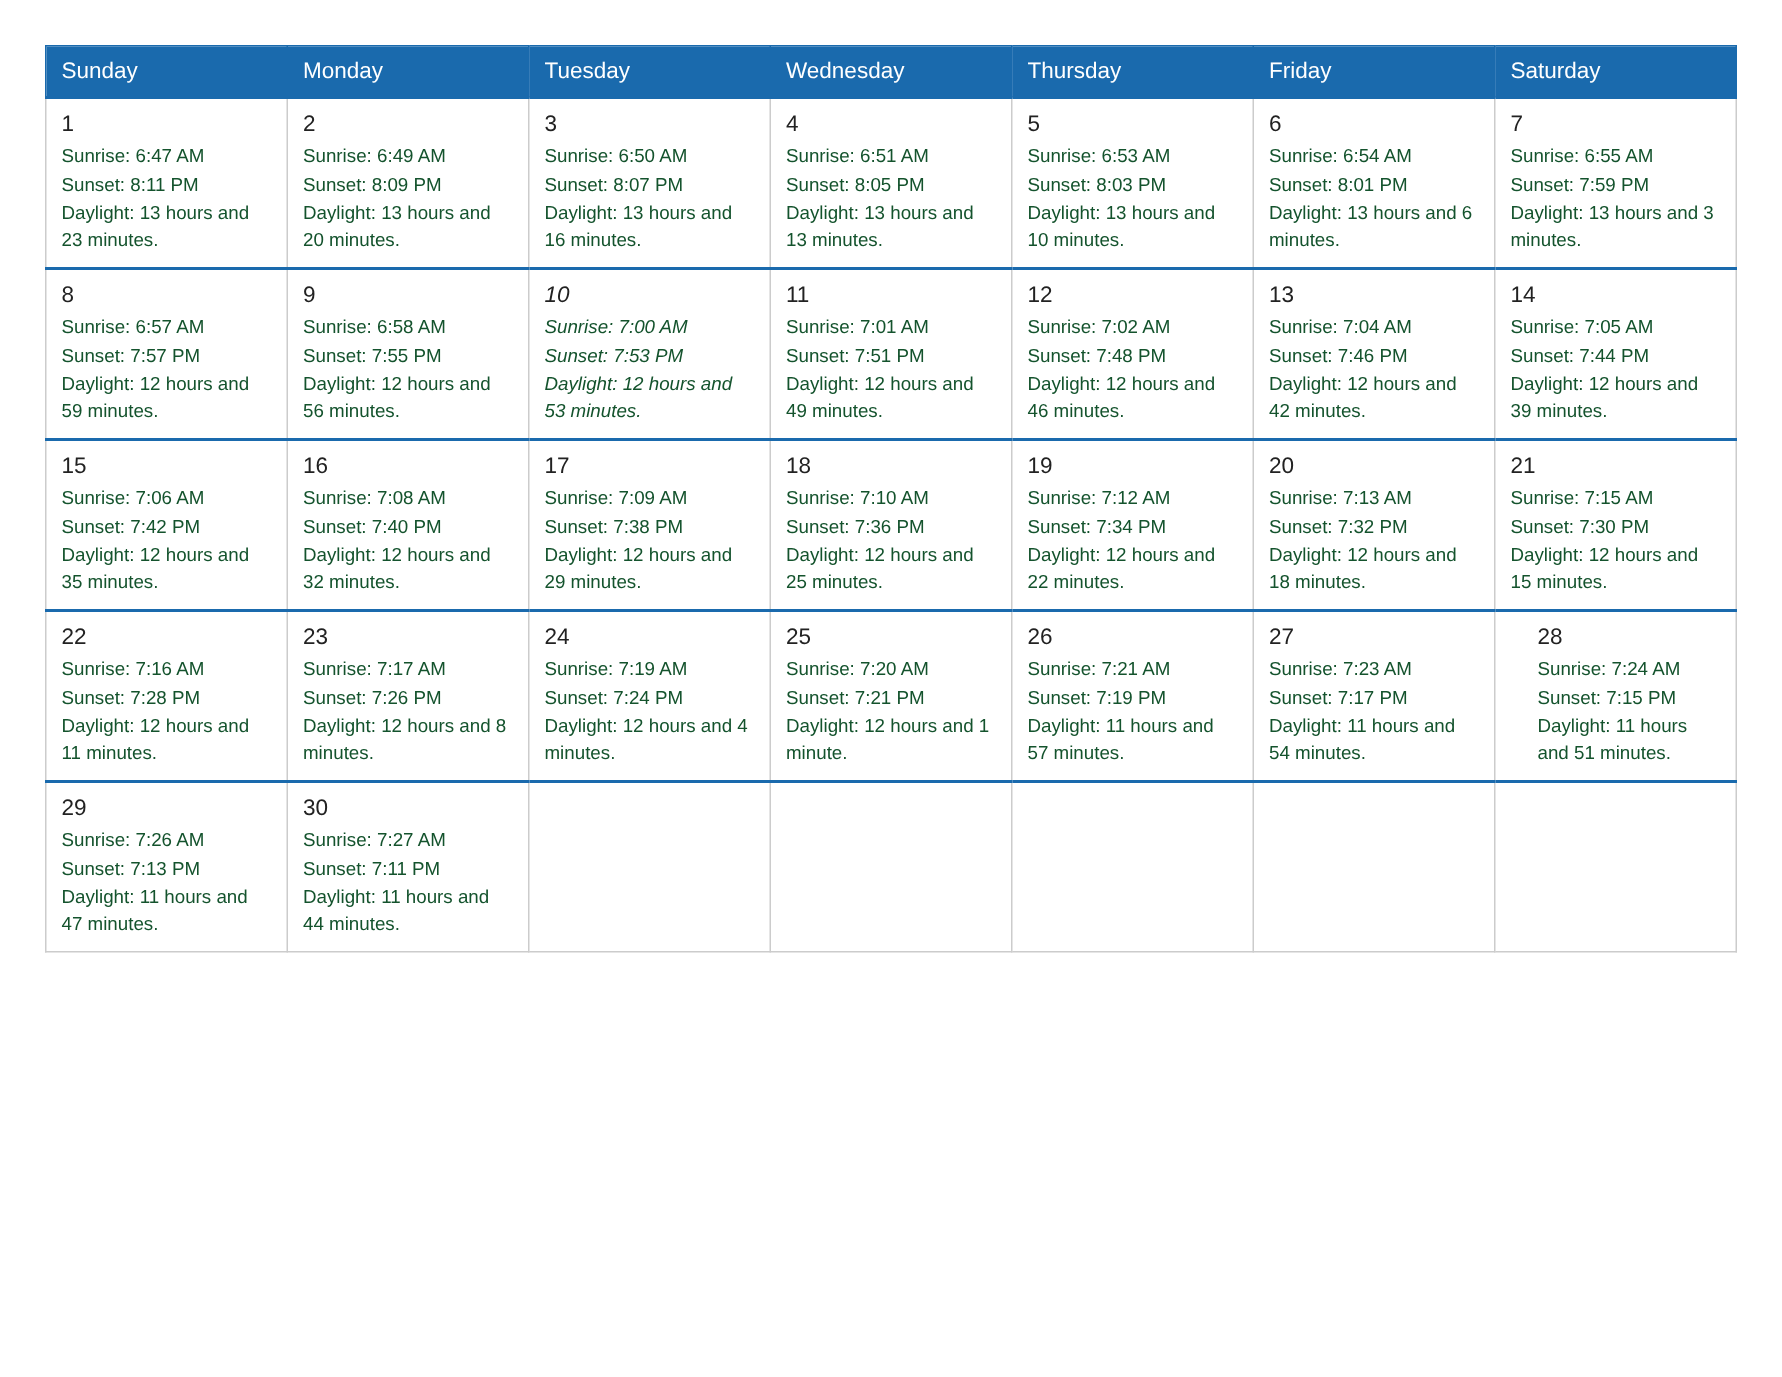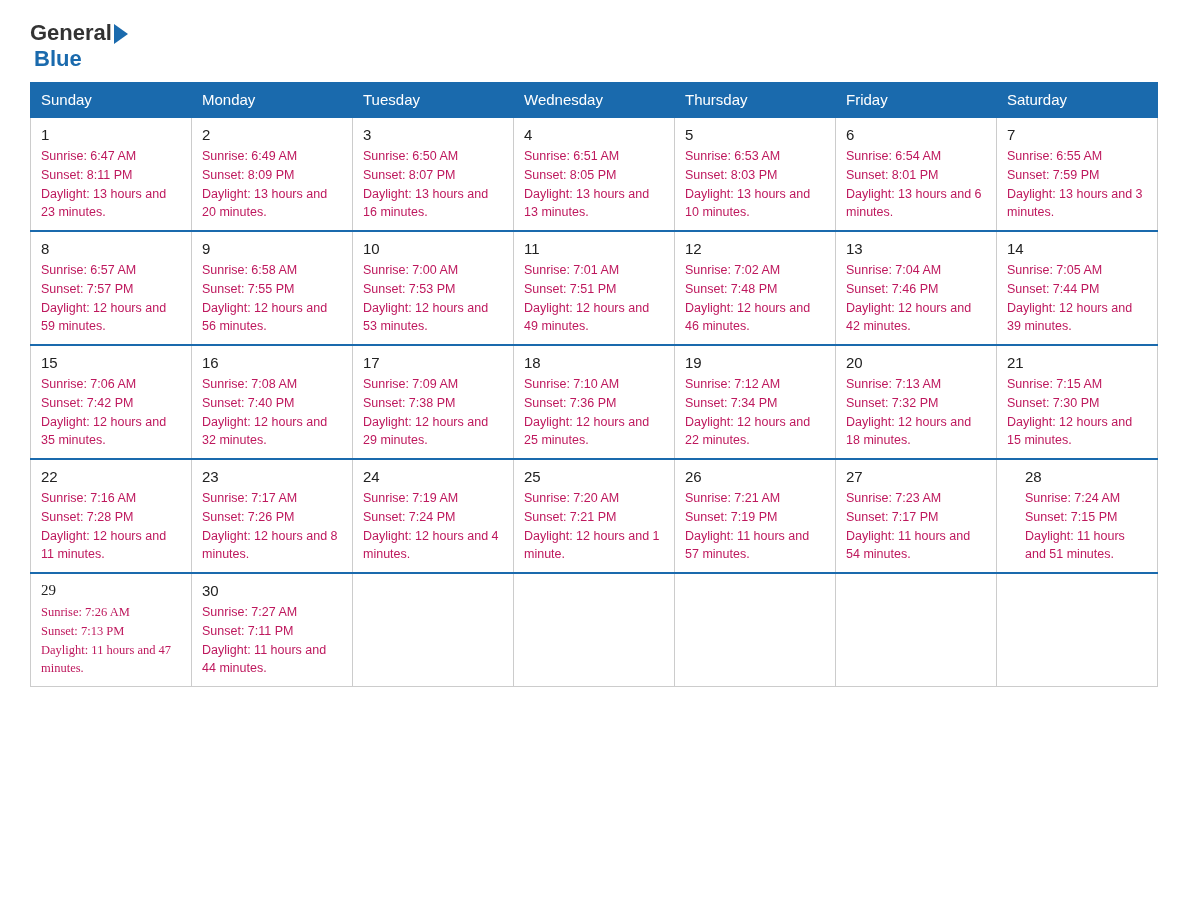--- a/index.html
+++ b/index.html
@@ -81,21 +81,21 @@
       min-height: 100px;
     }
     .day-number {
       font-size: 15px;
       color: #222;
       font-weight: normal;
       margin-bottom: 4px;
     }
     .day-info {
       font-size: 12.5px;
-      color: #be185d;
+      color: #14532d;
       line-height: 1.5;
     }
     .calendar tr td {
       border-top: 2px solid #1a6aad;
     }
     .calendar tbody tr:not(:first-child) td {
       border-top: 1px solid #ccc;
     }
     .calendar tbody tr:first-child td {
       border-top: 2px solid #1a6aad;
@@ -104,27 +104,20 @@
       background: #fff;
     }
     .row-divider td {
       border-top: 2px solid #1a6aad !important;
     }
   </style>
 </head>
 <body>
 
 <div class="header">
-  <div class="logo">
-    <div class="logo-top">
-      <span class="logo-text-general">General</span>
-      <div class="logo-arrow"></div>
-    </div>
-    <span class="logo-text-blue">Blue</span>
-  </div>
 </div>
 
 <table class="calendar">
   <thead>
     <tr>
     <th>Sunday</th>
         <th>Monday</th>
         <th>Tuesday</th>
         <th>Wednesday</th>
         <th>Thursday</th>
@@ -165,21 +158,21 @@
       </tr>
       <tr style="border-top: 2px solid rgb(26, 106, 173);">
         <td style="border-top: 2px solid rgb(26, 106, 173);">
           <div class="day-number">8</div>
           <div class="day-info">Sunrise: 6:57 AM<br>Sunset: 7:57 PM<br>Daylight: 12 hours and 59 minutes.</div>
         </td>
         <td style="border-top: 2px solid rgb(26, 106, 173);">
           <div class="day-number">9</div>
           <div class="day-info">Sunrise: 6:58 AM<br>Sunset: 7:55 PM<br>Daylight: 12 hours and 56 minutes.</div>
         </td>
-        <td style="border-top: 2px solid rgb(26, 106, 173);">
+        <td style="border-top: 2px solid rgb(26, 106, 173); font-style: italic;">
           <div class="day-number">10</div>
           <div class="day-info">Sunrise: 7:00 AM<br>Sunset: 7:53 PM<br>Daylight: 12 hours and 53 minutes.</div>
         </td>
         <td style="border-top: 2px solid rgb(26, 106, 173);">
           <div class="day-number">11</div>
           <div class="day-info">Sunrise: 7:01 AM<br>Sunset: 7:51 PM<br>Daylight: 12 hours and 49 minutes.</div>
         </td>
         <td style="border-top: 2px solid rgb(26, 106, 173);">
           <div class="day-number">12</div>
           <div class="day-info">Sunrise: 7:02 AM<br>Sunset: 7:48 PM<br>Daylight: 12 hours and 46 minutes.</div>
@@ -247,21 +240,21 @@
         <td style="border-top: 2px solid rgb(26, 106, 173);">
           <div class="day-number">27</div>
           <div class="day-info">Sunrise: 7:23 AM<br>Sunset: 7:17 PM<br>Daylight: 11 hours and 54 minutes.</div>
         </td>
         <td style="border-top: 2px solid rgb(26, 106, 173); padding-left: 28px;">
           <div class="day-number">28</div>
           <div class="day-info">Sunrise: 7:24 AM<br>Sunset: 7:15 PM<br>Daylight: 11 hours and 51 minutes.</div>
         </td>
       </tr>
       <tr style="border-top: 2px solid rgb(26, 106, 173);">
-        <td style="border-top: 2px solid rgb(26, 106, 173); font-family: Liberation Serif, serif;">
+        <td style="border-top: 2px solid rgb(26, 106, 173);">
           <div class="day-number">29</div>
           <div class="day-info">Sunrise: 7:26 AM<br>Sunset: 7:13 PM<br>Daylight: 11 hours and 47 minutes.</div>
         </td>
         <td style="border-top: 2px solid rgb(26, 106, 173);">
           <div class="day-number">30</div>
           <div class="day-info">Sunrise: 7:27 AM<br>Sunset: 7:11 PM<br>Daylight: 11 hours and 44 minutes.</div>
         </td>
         <td class="empty-cell" style="border-top: 2px solid rgb(26, 106, 173);"></td>
         <td class="empty-cell" style="border-top: 2px solid rgb(26, 106, 173);"></td>
         <td class="empty-cell" style="border-top: 2px solid rgb(26, 106, 173);"></td>

